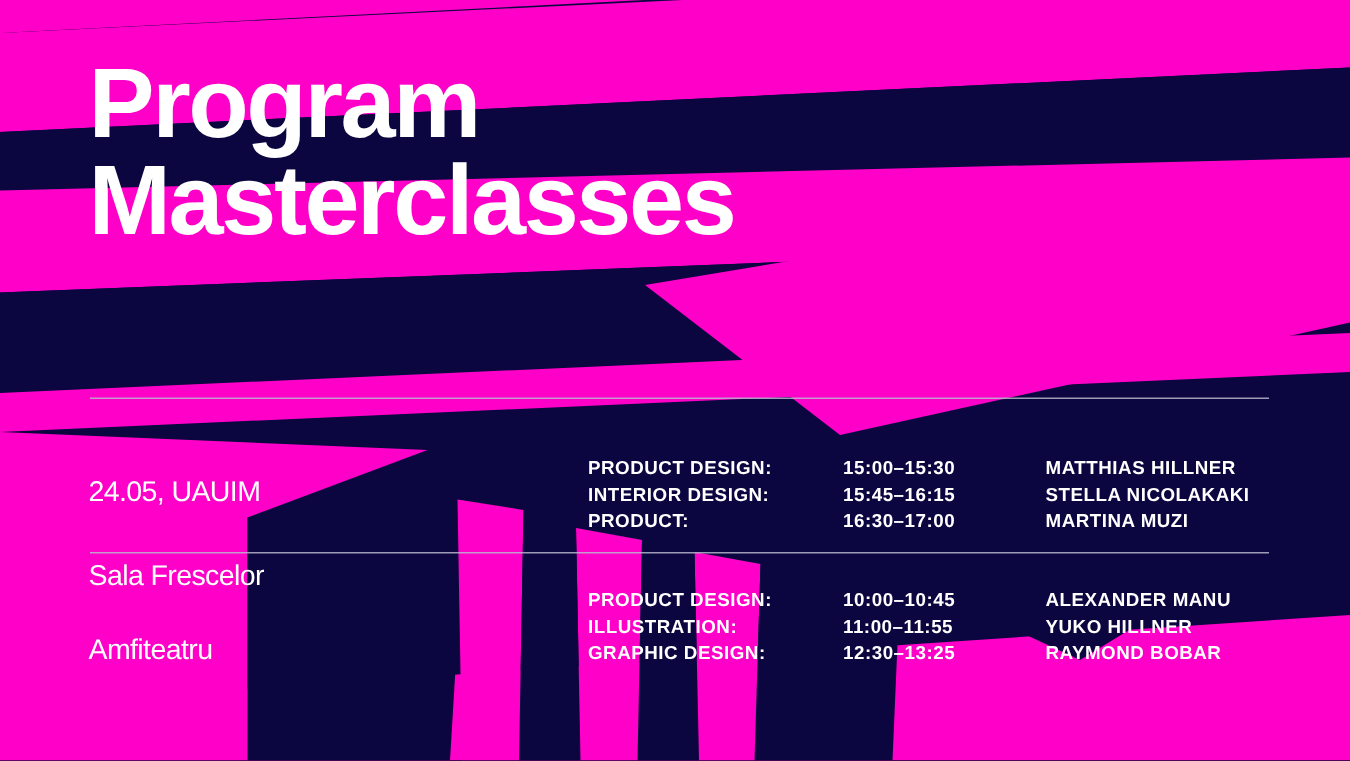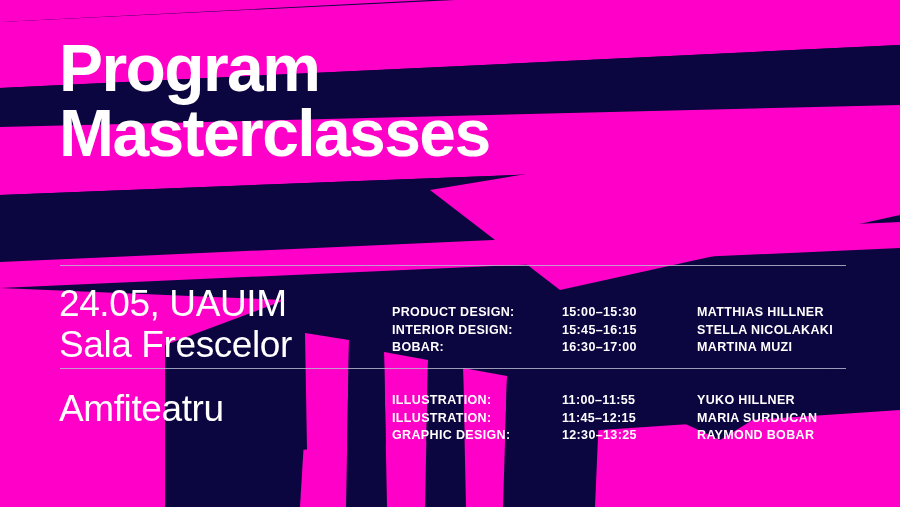--- a/index.html
+++ b/index.html
@@ -64,25 +64,26 @@
   
   .venue {
     position: absolute;
     left: 59px;
     line-height: 1.12;
   }
   #venue-1 { top: 283px; }
   #venue-2 { top: 388px; }
   .venue-line {
     display: block;
-    font-size: 37px;
+    font-size: 19px;
     font-weight: 400;
     letter-spacing: -0.4px;
     white-space: nowrap;
     color: #ffffff;
+    margin-top: 35px;
   }
   .venue-line.accent { color: #ffffff; }
 
   
   .session {
     position: absolute;
     color: #ffffff;
     font-size: 12.5px;
     font-weight: 700;
     letter-spacing: 0.35px;
@@ -164,36 +165,36 @@
     </div>
 
     <div class="session" id="session-1">
       <span class="session-row">
         <span class="col-topic">PRODUCT DESIGN:</span><span class="col-time">15:00–15:30</span><span class="col-speaker">MATTHIAS HILLNER</span>
       </span>
       <span class="session-row">
         <span class="col-topic">INTERIOR DESIGN:</span><span class="col-time">15:45–16:15</span><span class="col-speaker">STELLA NICOLAKAKI</span>
       </span>
       <span class="session-row">
-        <span class="col-topic">BOBAR:</span><span class="col-time">16:30–17:00</span><span class="col-speaker">MARTINA MUZI</span>
+        <span class="col-topic">PRODUCT:</span><span class="col-time">16:30–17:00</span><span class="col-speaker">MARTINA MUZI</span>
       </span>
     </div>
 
     <div class="divider" id="divider-2"></div>
 
     <div class="venue" id="venue-2">
       <span class="venue-line">Amfiteatru</span>
     </div>
 
     <div class="session" id="session-2">
       <span class="session-row">
+        <span class="col-topic">PRODUCT DESIGN:</span><span class="col-time">10:00–10:45</span><span class="col-speaker">ALEXANDER MANU</span>
+      </span>
+      <span class="session-row">
         <span class="col-topic">ILLUSTRATION:</span><span class="col-time">11:00–11:55</span><span class="col-speaker">YUKO HILLNER</span>
-      </span>
-      <span class="session-row">
-        <span class="col-topic">ILLUSTRATION:</span><span class="col-time">11:45–12:15</span><span class="col-speaker">MARIA SURDUCAN</span>
       </span>
       <span class="session-row">
         <span class="col-topic">GRAPHIC DESIGN:</span><span class="col-time">12:30–13:25</span><span class="col-speaker">RAYMOND BOBAR</span>
       </span>
     </div>
 
   </div>
 </div>
 
 </body></html>

